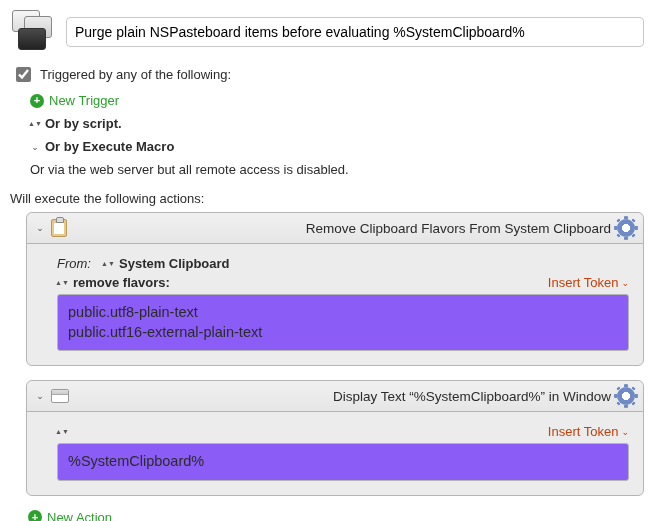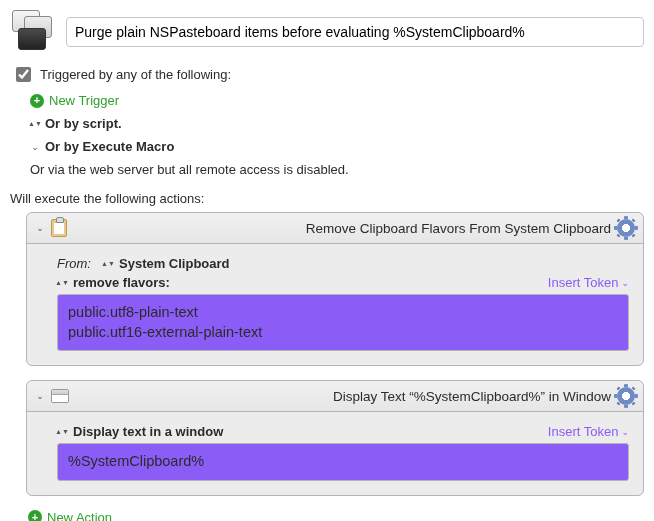--- a/index.html
+++ b/index.html
@@ -90,21 +90,21 @@
   .clip-icon::after{content:"";position:absolute;top:3px;left:2px;right:2px;bottom:2px;background:#fff;}
   .win-icon{
     width:18px;height:14px;border:1px solid #999;border-radius:2px;background:#fff;
     display:inline-block;position:relative;
   }
   .win-icon::before{content:"";position:absolute;top:0;left:0;right:0;height:4px;background:linear-gradient(#e0e0e0,#ccc);border-bottom:1px solid #aaa;}
   .a-body{padding:8px 14px 14px 30px;}
   .row{display:flex;align-items:center;gap:6px;margin:4px 0;}
   .row .label{min-width:40px;font-style:italic;}
   .spacer{flex:1;}
-  .token-btn{font-size:13px;color:#8b5cf6;display:flex;align-items:center;gap:3px;}
+  .token-btn{font-size:13px;color:#c2410c;display:flex;align-items:center;gap:3px;}
   .token-btn .car{font-size:9px;}
   .textbox{
     margin-top:4px;border:1px solid var(--border-dark);background:#8b5cf6;border-radius:3px;
     padding:8px 10px;font-size:14.5px;line-height:1.35;white-space:pre-line;min-height:34px;
   }
   .sel{font-weight:600;}
   .add-row{display:flex;align-items:center;gap:5px;margin:6px 0 0 18px;}
 </style>
 </head>
 <body>
@@ -173,21 +173,20 @@
 <div class="action">
   <div class="a-head">
     <span class="disclose">⌄</span>
     <span class="win-icon"></span>
     <span class="a-title">Display Text “%SystemClipboard%” in Window</span>
     <span class="gear"></span>
   </div>
   <div class="a-body">
     <div class="row">
       <span class="updown">▲▼</span>
-      <span class="sel">Display text in a window</span>
       <span class="spacer"></span>
       <span class="token-btn">
         <span>Insert Token</span>
           <span class="car">⌄</span>
       </span>
     </div>
     <div class="textbox">%SystemClipboard%</div>
   </div>
 </div>
 

